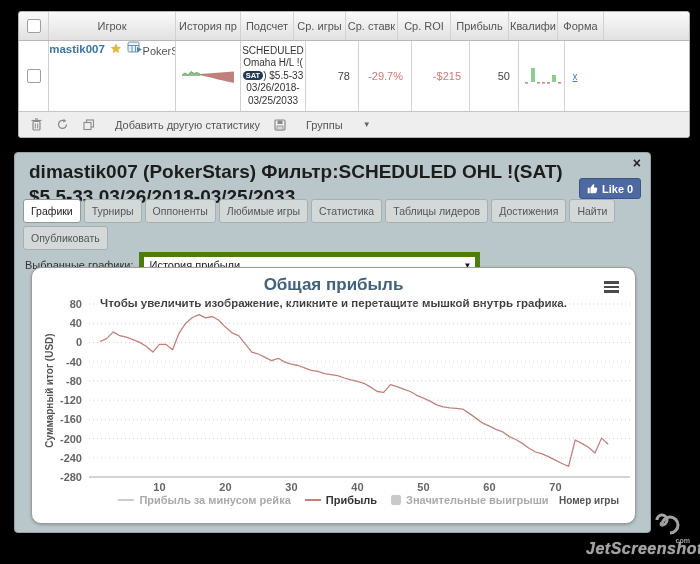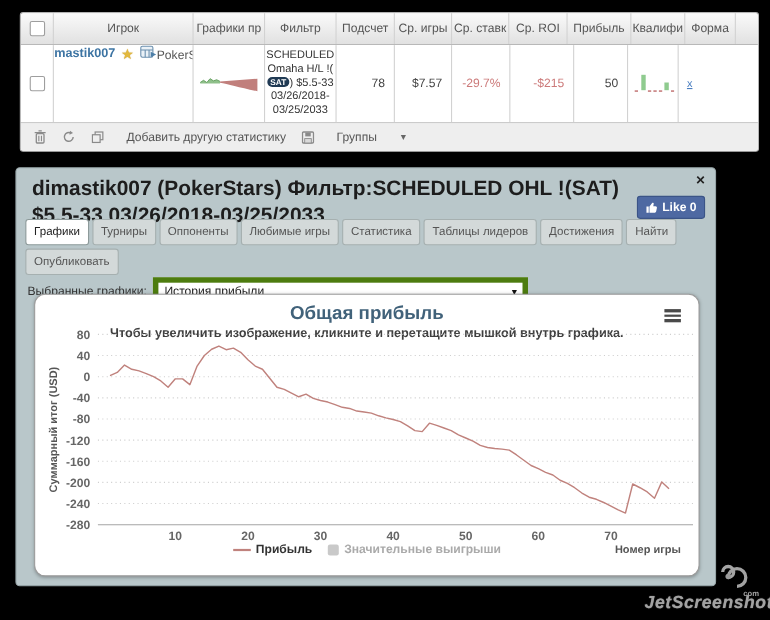--- a/index.html
+++ b/index.html
@@ -84,22 +84,21 @@
 <body>
 
 <div class="stage">
 
   <div class="table-card">
     <div class="t-head">
       <div class="cell c0">
           <span class="checkbox"></span>
         </div>
       <div class="cell c1">Игрок</div>
-      <div class="cell c2">Графики пр</div>
-      <div class="cell c3">Фильтр</div>
+      <div class="cell c2">История пр</div>
       <div class="cell c4">Подсчет</div>
       <div class="cell c5">Ср. игры</div>
       <div class="cell c6">Ср. ставк</div>
       <div class="cell c7">Ср. ROI</div>
       <div class="cell c8">Прибыль</div>
       <div class="cell c9">Квалифи</div>
       <div class="cell c10">Форма</div>
       <div class="cell c11"></div>
     </div>
 
@@ -127,21 +126,20 @@
         <svg width="56" height="22" viewBox="0 0 56 22">
           <path d="M2,10 L5,8 L8,10 L11,6.5 L14,8.5 L17,7.5 L20,9 L20,11 L2,11 Z" fill="#8fc08a"></path>
           <path d="M20,9 L54,6.5 L54,18 C38,14.5 27,11.5 20,10.2 Z" fill="#c17f7c"></path>
           <polyline points="2,10 5,8 8,10 11,6.5 14,8.5 17,7.5 20,9" fill="none" stroke="#5d9b58" stroke-width="0.8"></polyline>
         </svg>
       </div>
       <div class="cell c3 filter-cell">
         <div class="filter-text"><span>SCHEDULED Omaha H/L !(</span><span class="sat-badge">SAT</span><span>) $5.5-33 03/26/2018-03/25/2033</span></div>
       </div>
       <div class="cell c4 num">78</div>
-      <div class="cell c6 num">$7.57</div>
       <div class="cell c7 num neg">-29.7%</div>
       <div class="cell c8 num neg">-$215</div>
       <div class="cell c9 num">50</div>
       <div class="cell c10">
         <svg width="38" height="24" viewBox="0 0 38 24">
           <rect x="2" y="18" width="3" height="1.6" fill="#cc8a8a"></rect>
           <rect x="8" y="4" width="4" height="14" fill="#8fcb8f"></rect>
           <rect x="14" y="18" width="3" height="1.6" fill="#cc8a8a"></rect>
           <rect x="19" y="18" width="3" height="1.6" fill="#cc8a8a"></rect>
           <rect x="24" y="18" width="3" height="1.6" fill="#cc8a8a"></rect>
@@ -255,20 +253,24 @@
           <text x="193.39999999999998" y="223" text-anchor="middle" fill="#666" font-size="11" font-family="Liberation Sans, sans-serif">20</text>
           <text x="259.4" y="223" text-anchor="middle" fill="#666" font-size="11" font-family="Liberation Sans, sans-serif">30</text>
           <text x="325.4" y="223" text-anchor="middle" fill="#666" font-size="11" font-family="Liberation Sans, sans-serif">40</text>
           <text x="391.4" y="223" text-anchor="middle" fill="#666" font-size="11" font-family="Liberation Sans, sans-serif">50</text>
           <text x="457.4" y="223" text-anchor="middle" fill="#666" font-size="11" font-family="Liberation Sans, sans-serif">60</text>
           <text x="523.4" y="223" text-anchor="middle" fill="#666" font-size="11" font-family="Liberation Sans, sans-serif">70</text>
           <polyline points="68.0,73.5 74.6,70.6 81.2,63.9 87.8,67.7 94.4,69.2 101.0,71.6 107.6,74.4 114.2,78.3 120.8,84.1 127.4,76.4 134.0,76.4 140.6,81.7 147.2,64.8 153.8,55.2 160.4,49.5 167.0,46.6 173.6,49.9 180.2,48.5 186.8,52.3 193.4,59.1 200.0,64.8 206.6,67.7 213.2,75.9 219.8,84.1 226.4,86.0 233.0,89.3 239.6,92.7 246.2,90.3 252.8,94.1 259.4,96.1 266.0,97.5 272.6,99.9 279.2,102.3 285.8,103.3 292.4,105.7 299.0,106.6 305.6,107.6 312.2,110.0 318.8,111.9 325.4,113.4 332.0,115.3 338.6,119.1 345.2,123.5 351.8,124.4 358.4,116.7 365.0,118.7 371.6,121.1 378.2,123.5 384.8,127.3 391.4,130.2 398.0,133.1 404.6,136.9 411.2,138.8 417.8,139.8 424.4,140.3 431.0,141.2 437.6,145.6 444.2,150.4 450.8,155.2 457.4,158.1 464.0,161.4 470.6,163.8 477.2,168.6 483.8,171.5 490.4,175.4 497.0,180.2 503.6,184.0 510.2,185.9 516.8,188.8 523.4,192.2 530.0,195.5 536.6,198.4 543.2,172.0 549.8,175.4 556.4,179.2 563.0,185.0 569.6,170.1 576.2,176.3" fill="none" stroke="#c0827d" stroke-width="1.3" stroke-linejoin="round"></polyline>
         </svg>
       <div class="x-title">Номер игры</div>
       <div class="legend">
+        <span class="leg-item leg-muted">
+          <span class="leg-line"></span>
+          <span>Прибыль за минусом рейка</span>
+        </span>
         <span class="leg-item leg-active">
           <span class="leg-line" id="legend-marker-profit" style="background: rgb(192, 130, 125);"></span>
           <span>Прибыль</span>
         </span>
         <span class="leg-item leg-muted">
           <span class="leg-box"></span>
           <span>Значительные выигрыши</span>
         </span>
       </div>
     </div>

